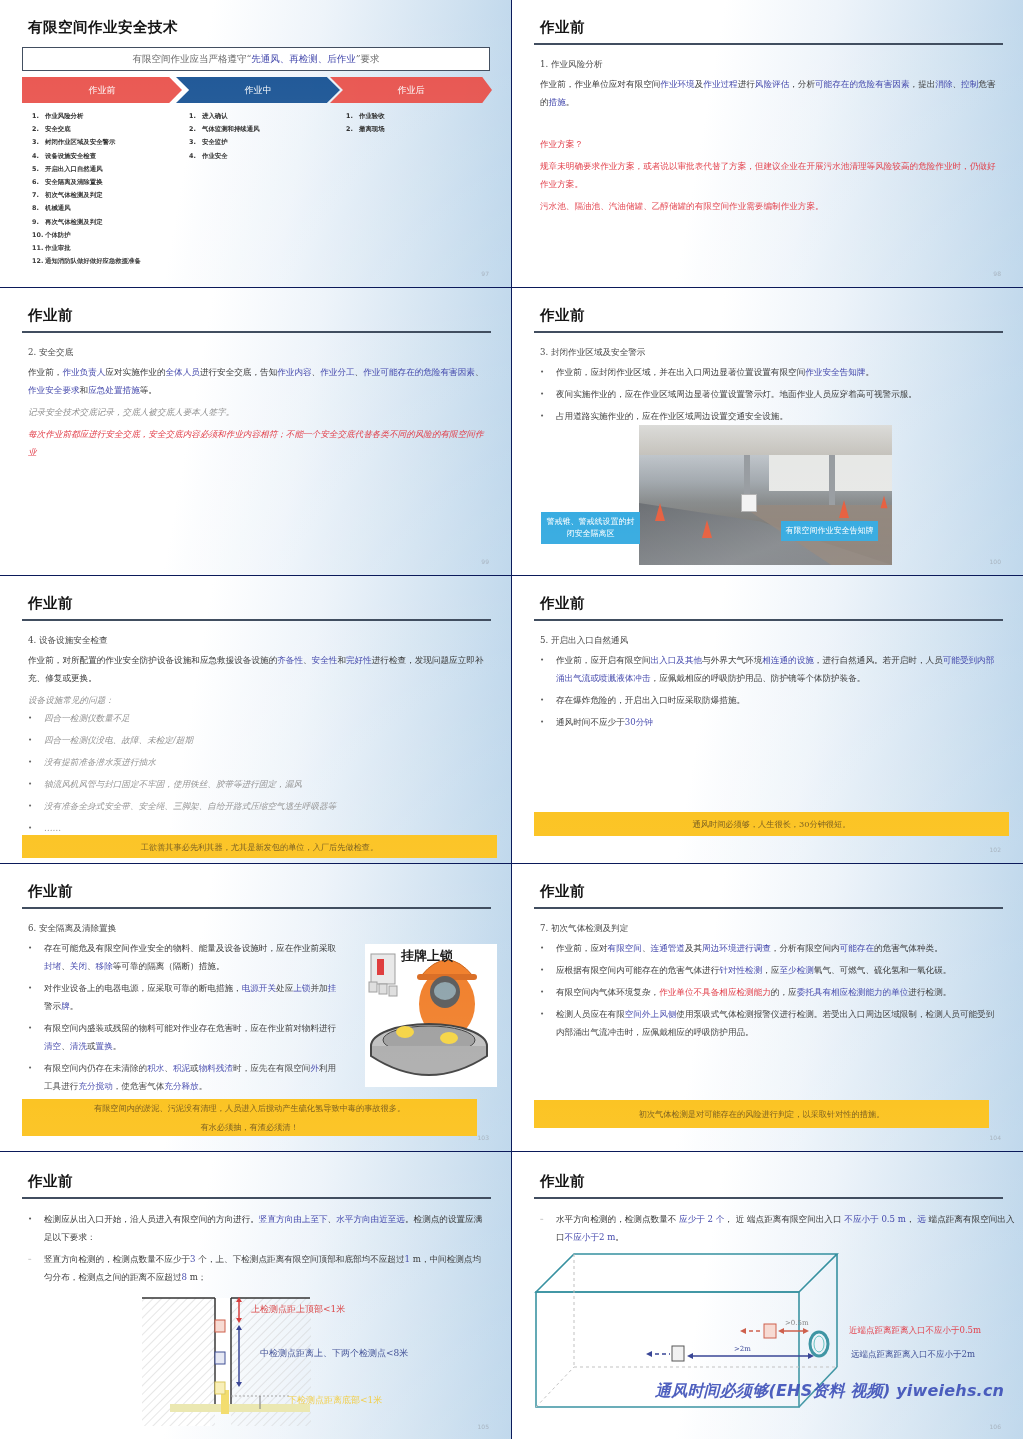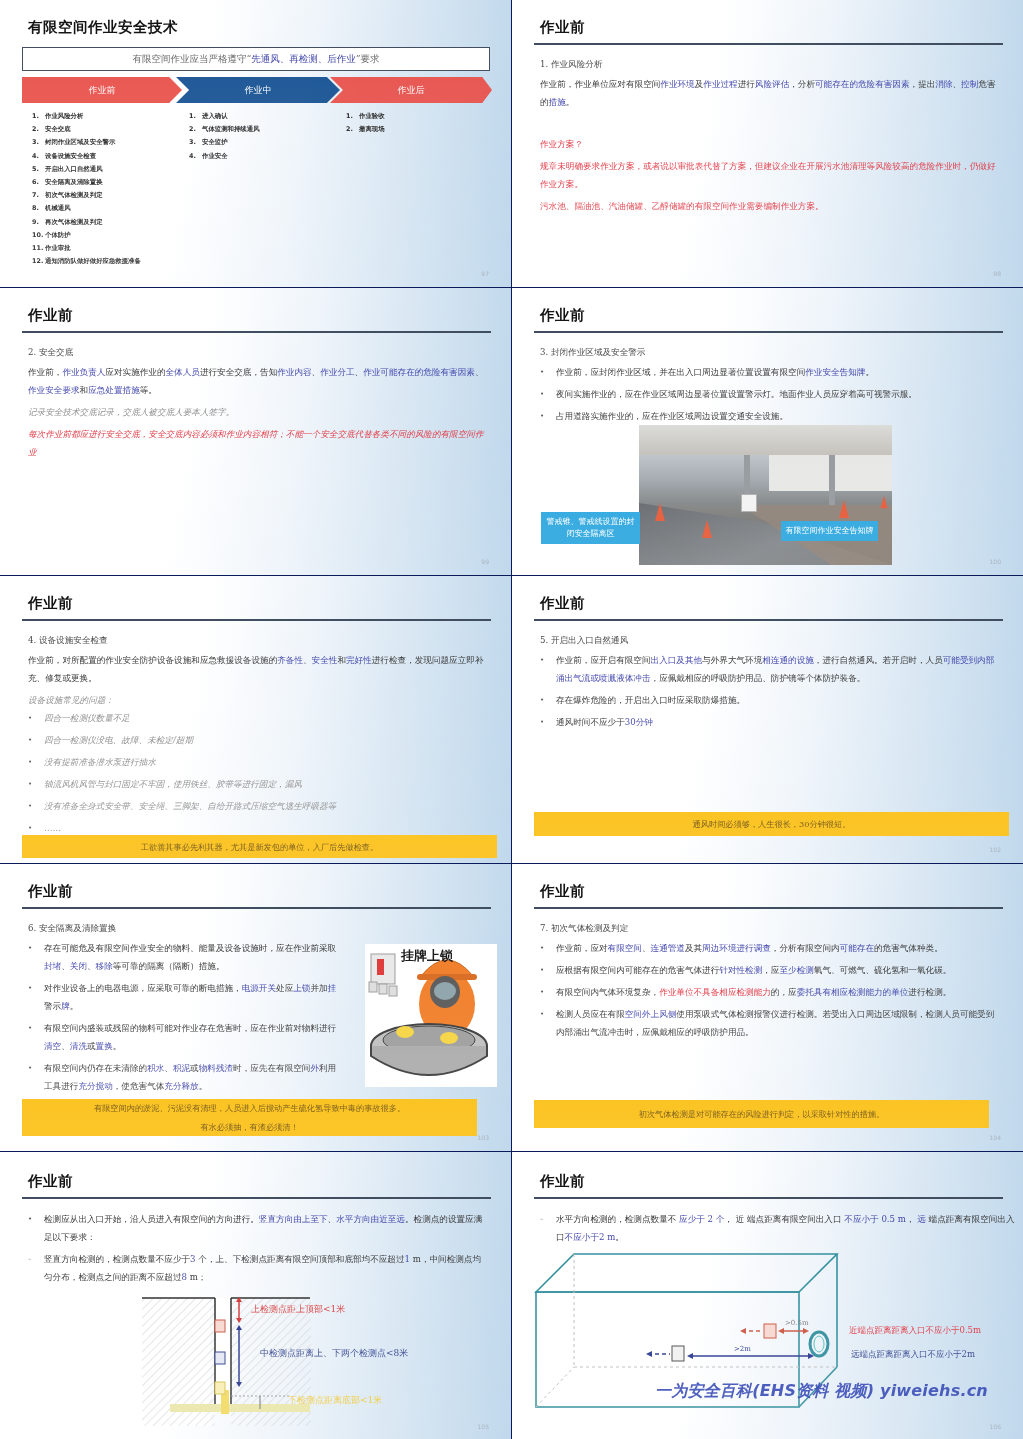--- a/index.html
+++ b/index.html
@@ -342,13 +342,13 @@
     </svg>
     <div style="position:absolute;left:273px;top:167px;font-size:7px;color:#777">&gt;0.5m</div>
     <div style="position:absolute;left:222px;top:193px;font-size:7px;color:#22308a">&gt;2m</div>
     <div style="position:absolute;left:337px;top:173px;font-size:8.5px;color:#e0303c">近端点距离距离入口不应小于0.5m</div>
     <div style="position:absolute;left:339px;top:197px;font-size:8.5px;color:#2b3c8a">远端点距离距离入口不应小于2m</div>
     <div class="pgnum">106</div>
   </div>
 
 </div>
 
-<div class="watermark">一为安全百科(EHS资料 视频) yiweiehs.cn</div>
+<div class="watermark">通风时间必须够(EHS资料 视频) yiweiehs.cn</div>
 
 </body></html>

